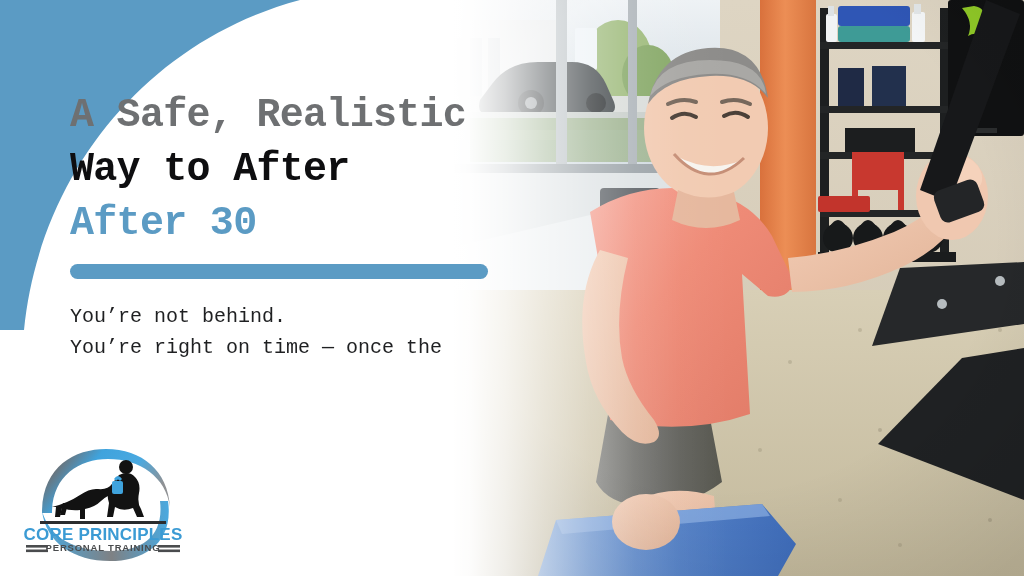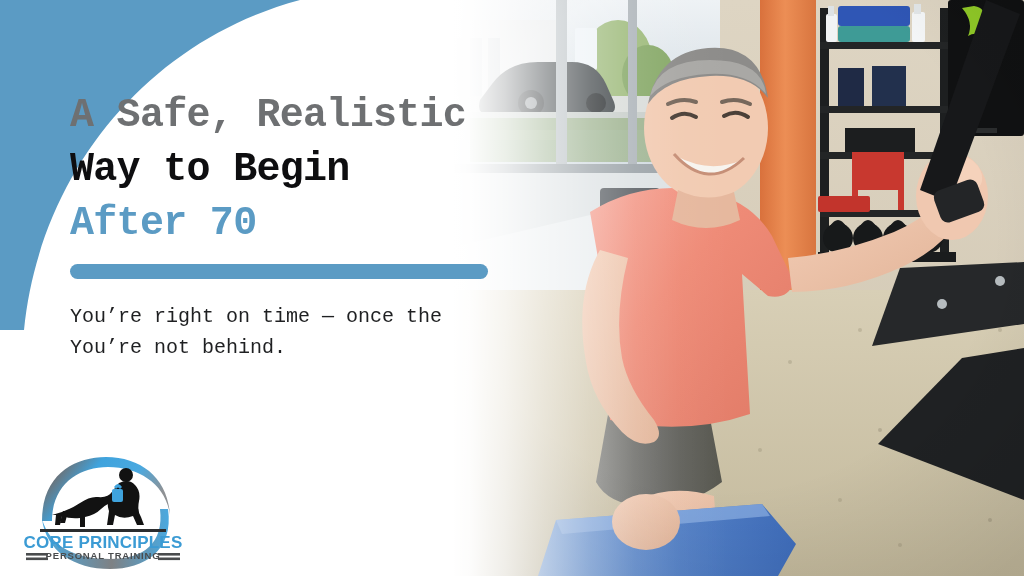--- a/index.html
+++ b/index.html
@@ -102,21 +102,21 @@
     line-height: 1.55;
     margin: 0;
     width: 400px;
   }
   .subcopy-line { display: block; }
 
   
   .logo {
     position: absolute;
     left: 18px;
-    bottom: 2px;
+    bottom: 10px;
     width: 170px;
     height: 125px;
   }
   .logo-svg { display: block; width: 170px; height: 125px; }
 </style>
 </head>
 <body>
 
 <div id="slide">
 
@@ -308,28 +308,28 @@
   <div class="photo-fade"></div>
 
   <div class="corner-arc">
     <svg width="470" height="330" viewBox="0 0 470 330" aria-hidden="true">
       <path d="M0 0 L300 0 C150 40 40 170 24 330 L0 330 Z" fill="#5b9bc4"></path>
     </svg>
   </div>
 
   <div class="content">
     <h1 class="headline-1">A Safe, Realistic</h1>
-    <h1 class="headline-2">Way to Begin</h1>
-    <h1 class="headline-3">After 70</h1>
+    <h1 class="headline-2">Way to After</h1>
+    <h1 class="headline-3">After 30</h1>
 
     <div class="accent-bar"></div>
 
     <p class="subcopy">
+      <span class="subcopy-line">You’re not behind.</span>
       <span class="subcopy-line"> You’re right on time — once the</span>
-      <span class="subcopy-line">You’re not behind.</span>
     </p>
   </div>
 
   <div class="logo">
     <svg class="logo-svg" viewBox="0 0 170 125" aria-hidden="true">
       <defs>
         <linearGradient id="swooshGrad" x1="0" y1="0" x2="1" y2="0.4">
           <stop offset="0%" stop-color="#2f5f8e"></stop>
           <stop offset="18%" stop-color="#6d6f72"></stop>
           <stop offset="42%" stop-color="#3fa3dd"></stop>

